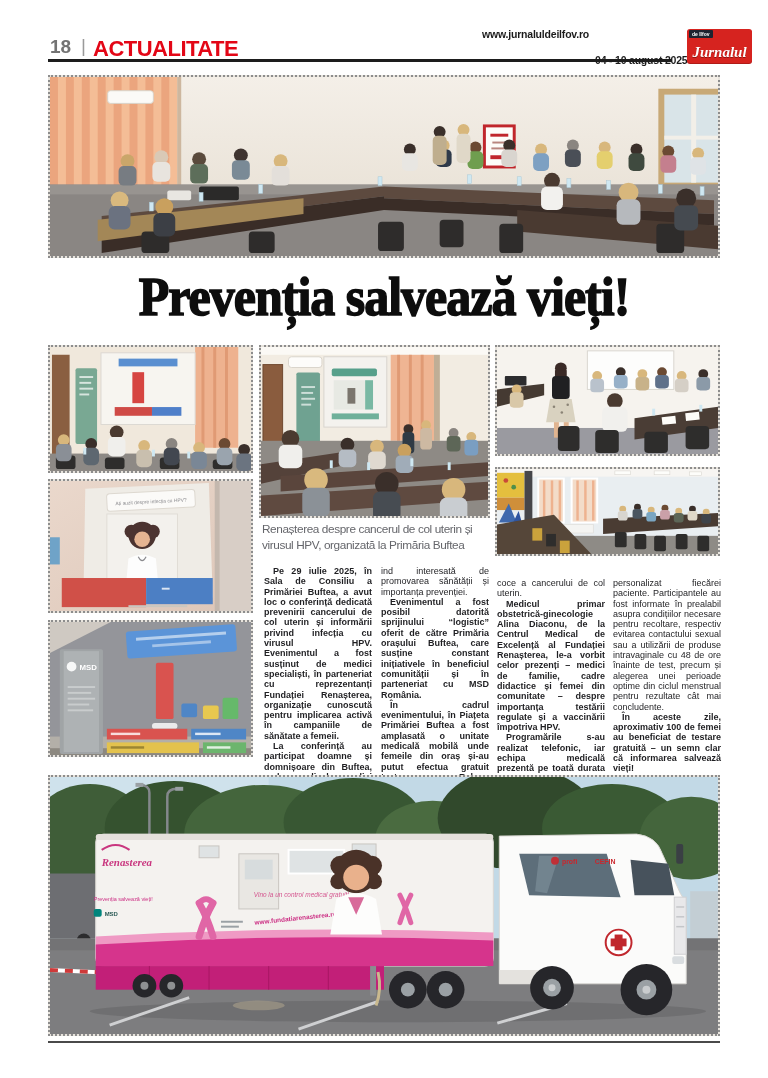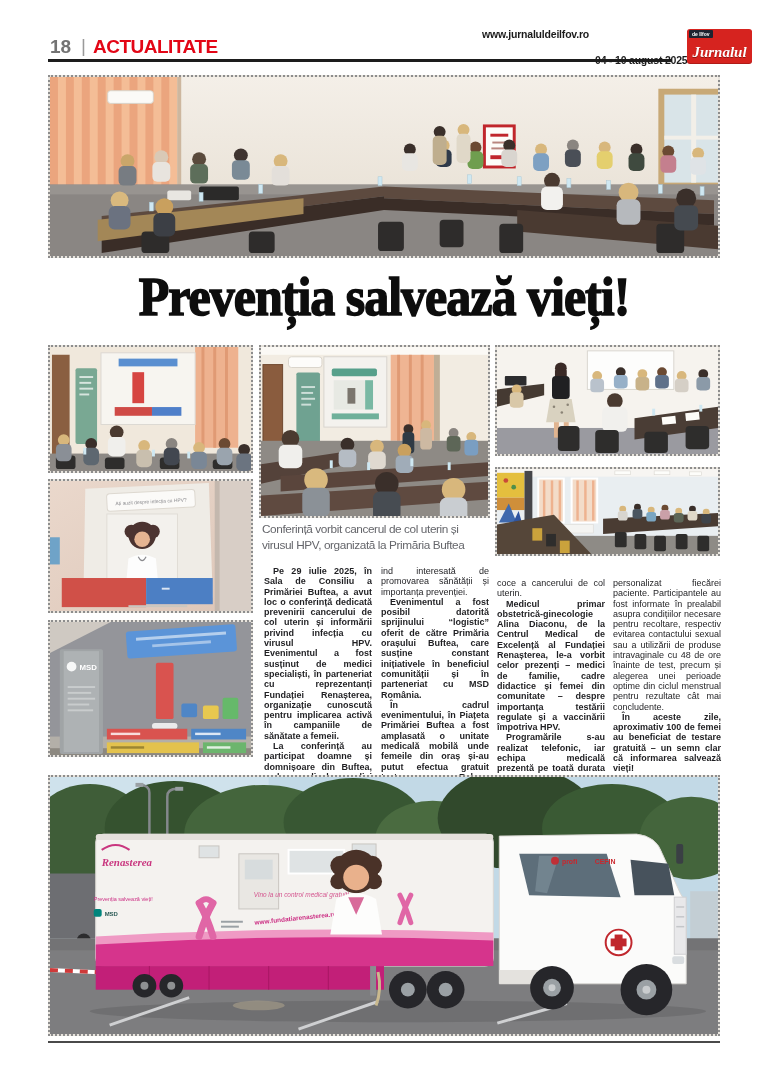--- a/index.html
+++ b/index.html
@@ -2,21 +2,21 @@
 <html><head>
 <meta charset="utf-8">
 <style>
   html,body{margin:0;padding:0;background:#fff;}
   .page{position:relative;width:768px;height:1078px;background:#ffffff;overflow:hidden;
         font-family:"Liberation Sans",sans-serif;}
   .abs{position:absolute;}
   
   .pagenum{left:50px;top:36px;font-size:19px;font-weight:900;color:#737373;letter-spacing:0;}
   .hdr-sep{left:81px;top:35px;font-size:19px;color:#9a9a9a;font-weight:400;}
-  .section{left:93px;top:36px;font-size:19px;font-weight:900;color:#e30616;letter-spacing:-0.5px;}
+  .section{left:93px;top:36px;font-size:22px;font-weight:900;color:#e30616;letter-spacing:-0.5px;}
   .website{left:470px;top:28px;font-size:10.5px;font-weight:700;color:#1b1b1b;letter-spacing:-0.2px;margin-left:12px;}
   .daterange{left:595px;top:42px;font-size:10.5px;font-weight:700;color:#1b1b1b;letter-spacing:-0.2px;margin-top:12px;}
   .hdr-rule{left:48px;top:59px;width:624px;height:2.5px;background:#1d1d1d;}
   .logo{left:687px;top:29px;width:65px;height:34px;background:#d6231f;border-radius:3px;
         box-shadow:0 1px 0 #b01b18;}
   .logo .detag{position:absolute;left:2px;top:1px;background:#1d2330;color:#fff;font-size:5px;
         font-weight:700;padding:1px 3px;border-radius:1px;}
   .logo .lname{position:absolute;left:0;right:0;bottom:2px;text-align:center;color:#ffffff;
         font-family:"Liberation Serif",serif;font-style:italic;font-weight:700;font-size:15px;
         text-shadow:0 1px 0 #8d1512;}
@@ -614,21 +614,21 @@
           <rect x="120" y="66" width="12" height="16" rx="2"></rect>
           <rect x="140" y="68" width="12" height="16" rx="2"></rect>
           <rect x="160" y="70" width="12" height="16" rx="2"></rect>
           <rect x="182" y="68" width="12" height="16" rx="2"></rect>
           <rect x="204" y="70" width="12" height="16" rx="2"></rect>
         </g>
     </svg>
   </div>
 
   <div class="abs subhead">
-    <div>Conferință vorbit cancerul de col uterin și</div>
+    <div>Renașterea despre cancerul de col uterin și</div>
     <div>virusul HPV, organizată la Primăria Buftea</div>
   </div>
 
   <div class="bodycol c1">
     <p class="ind">Pe 29 iulie 2025, în Sala de Consiliu a Primăriei Buftea, a avut loc o conferință dedicată prevenirii cancerului de col uterin și informării privind infecția cu virusul HPV. Evenimentul a fost susținut de medici specialiști, în parteneriat cu reprezentanți Fundației Renașterea, organizație cunoscută pentru implicarea activă în campaniile de sănătate a femeii.</p>
     <p class="ind">La conferință au participat doamne și domnișoare din Buftea, cadre medicale, medici de familie și cadre didactice, toată lumea fi-</p>
   </div>
   <div class="bodycol c2">
     <p>ind interesată de promovarea sănătății și importanța prevenției.</p>
     <p class="ind">Evenimentul a fost posibil datorită sprijinului “logistic” oferit de către Primăria orașului Buftea, care susține constant inițiativele în beneficiul comunității și în parteneriat cu MSD România.</p>

